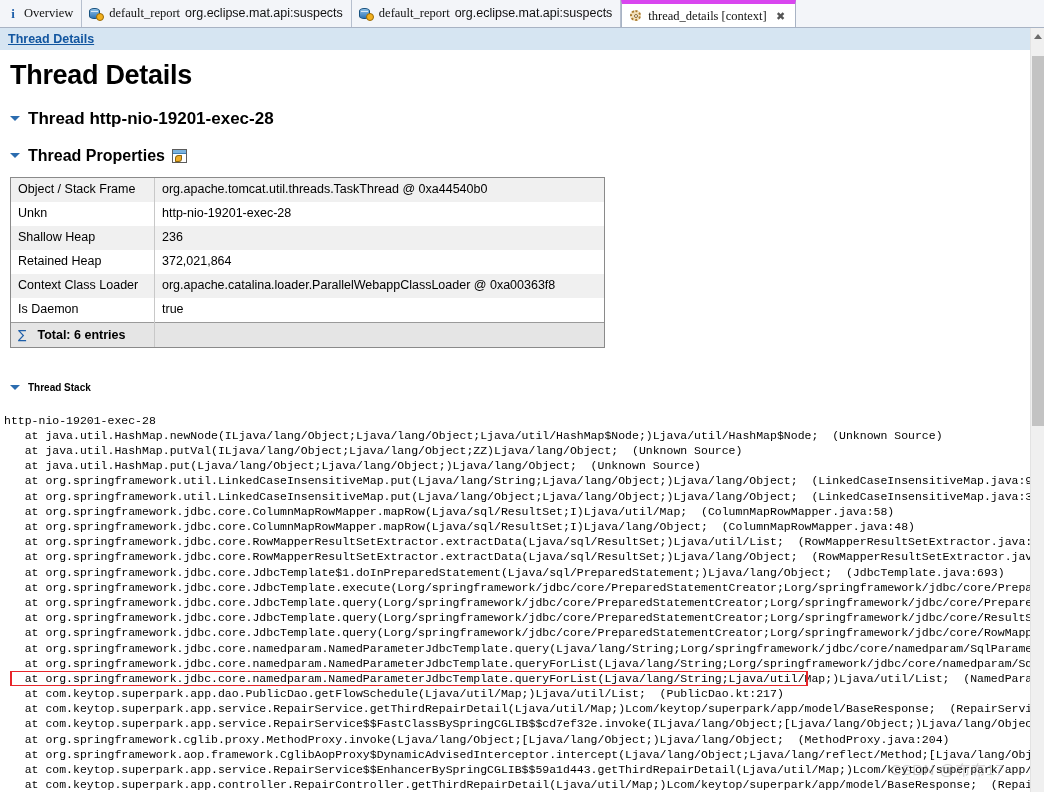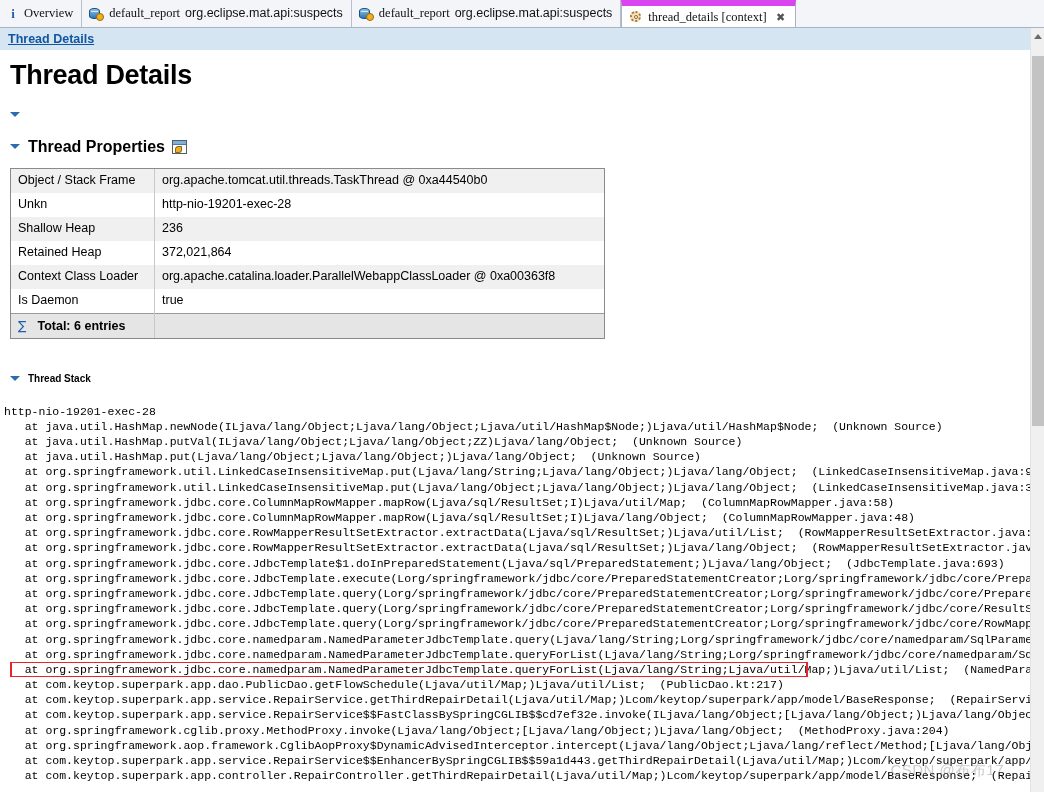--- a/index.html
+++ b/index.html
@@ -45,21 +45,21 @@
     height: 27px;
     box-sizing: border-box;
     background: #f3f5f9;
     border-right: 1px solid #b6bfce;
     color: #111;
     position: relative;
   }
   .tab:first-child { border-left: none; }
   .tab.active {
     background: #ffffff;
-    border-top: 6px solid #d946ef;
+    border-top: 4px solid #d946ef;
     border-left: 1px solid #a8b3c4;
     border-right: 1px solid #a8b3c4;
     height: 28px;
     margin-bottom: -1px;
   }
   .tab .tab-label { line-height: 1; font-family: Liberation Serif, serif; }
   .tab .tab-sub { line-height: 1; }
   .tab-filler {
     flex: 1 1 auto;
     background: #f3f5f9;
@@ -388,20 +388,21 @@
     <a href="#">Thread Details</a>
   </div>
 
   <div class="content">
 
     <div class="page-title">Thread Details</div>
 
     <div class="section">
       <div class="section-head h-thread">
         <span class="twisty"></span>
+        <span>Thread http-nio-19201-exec-28</span>
       </div>
     </div>
 
     <div class="section">
       <div class="section-head h-props">
         <span class="twisty"></span>
         <span>Thread Properties</span>
         <span class="ico-panel"></span>
       </div>
     </div>

